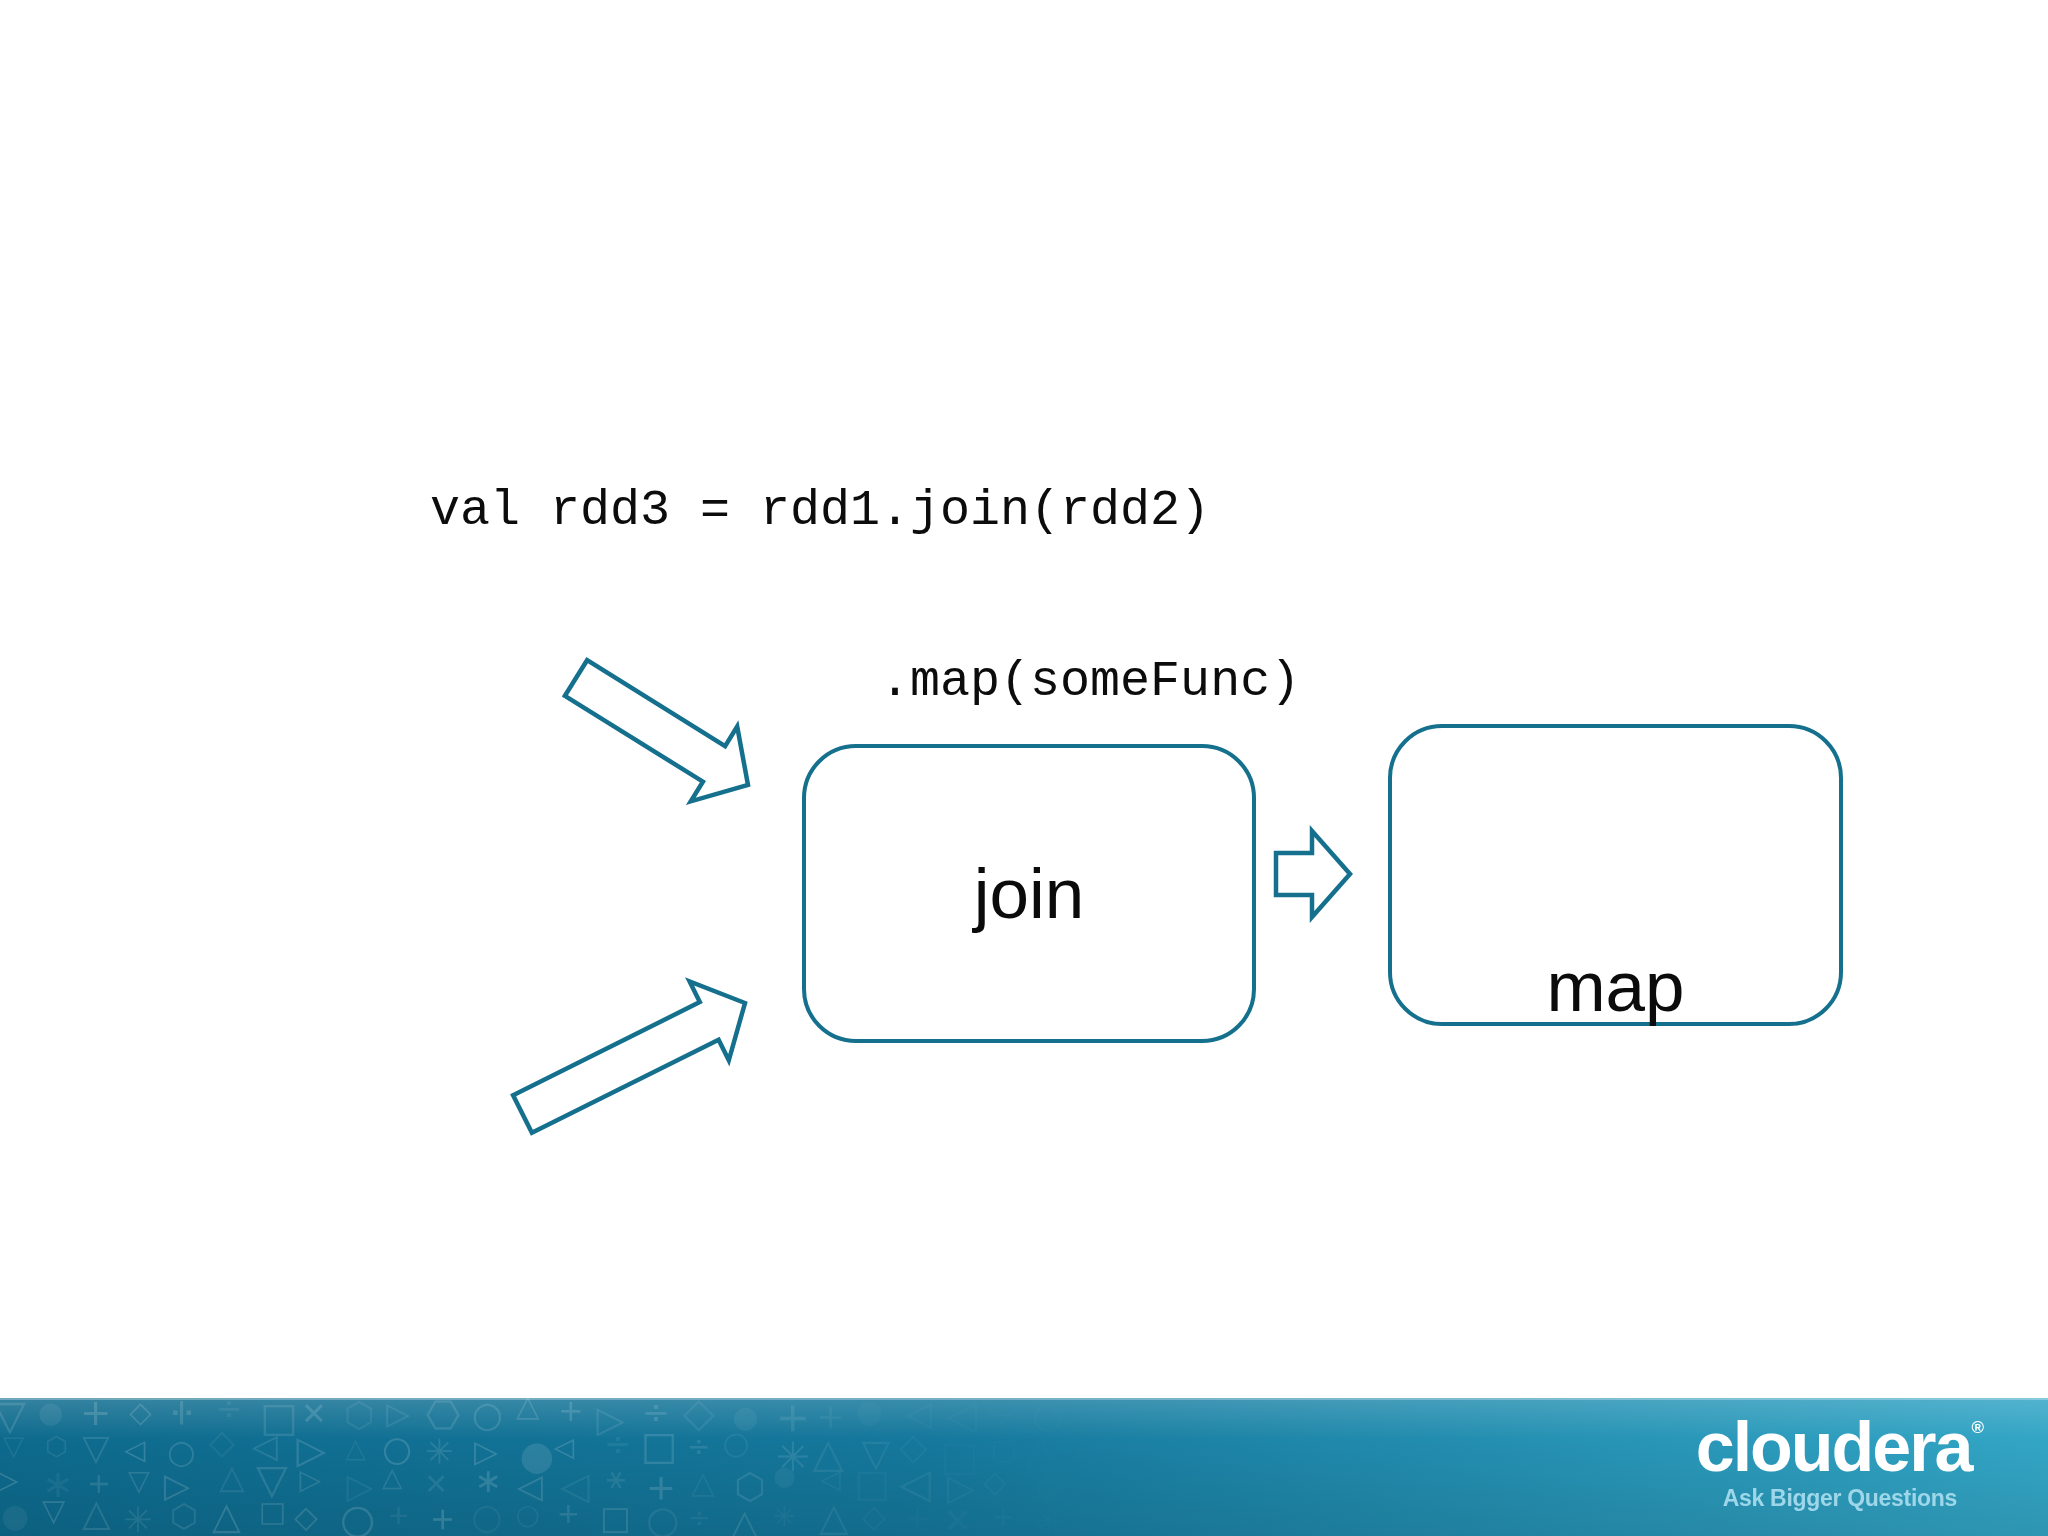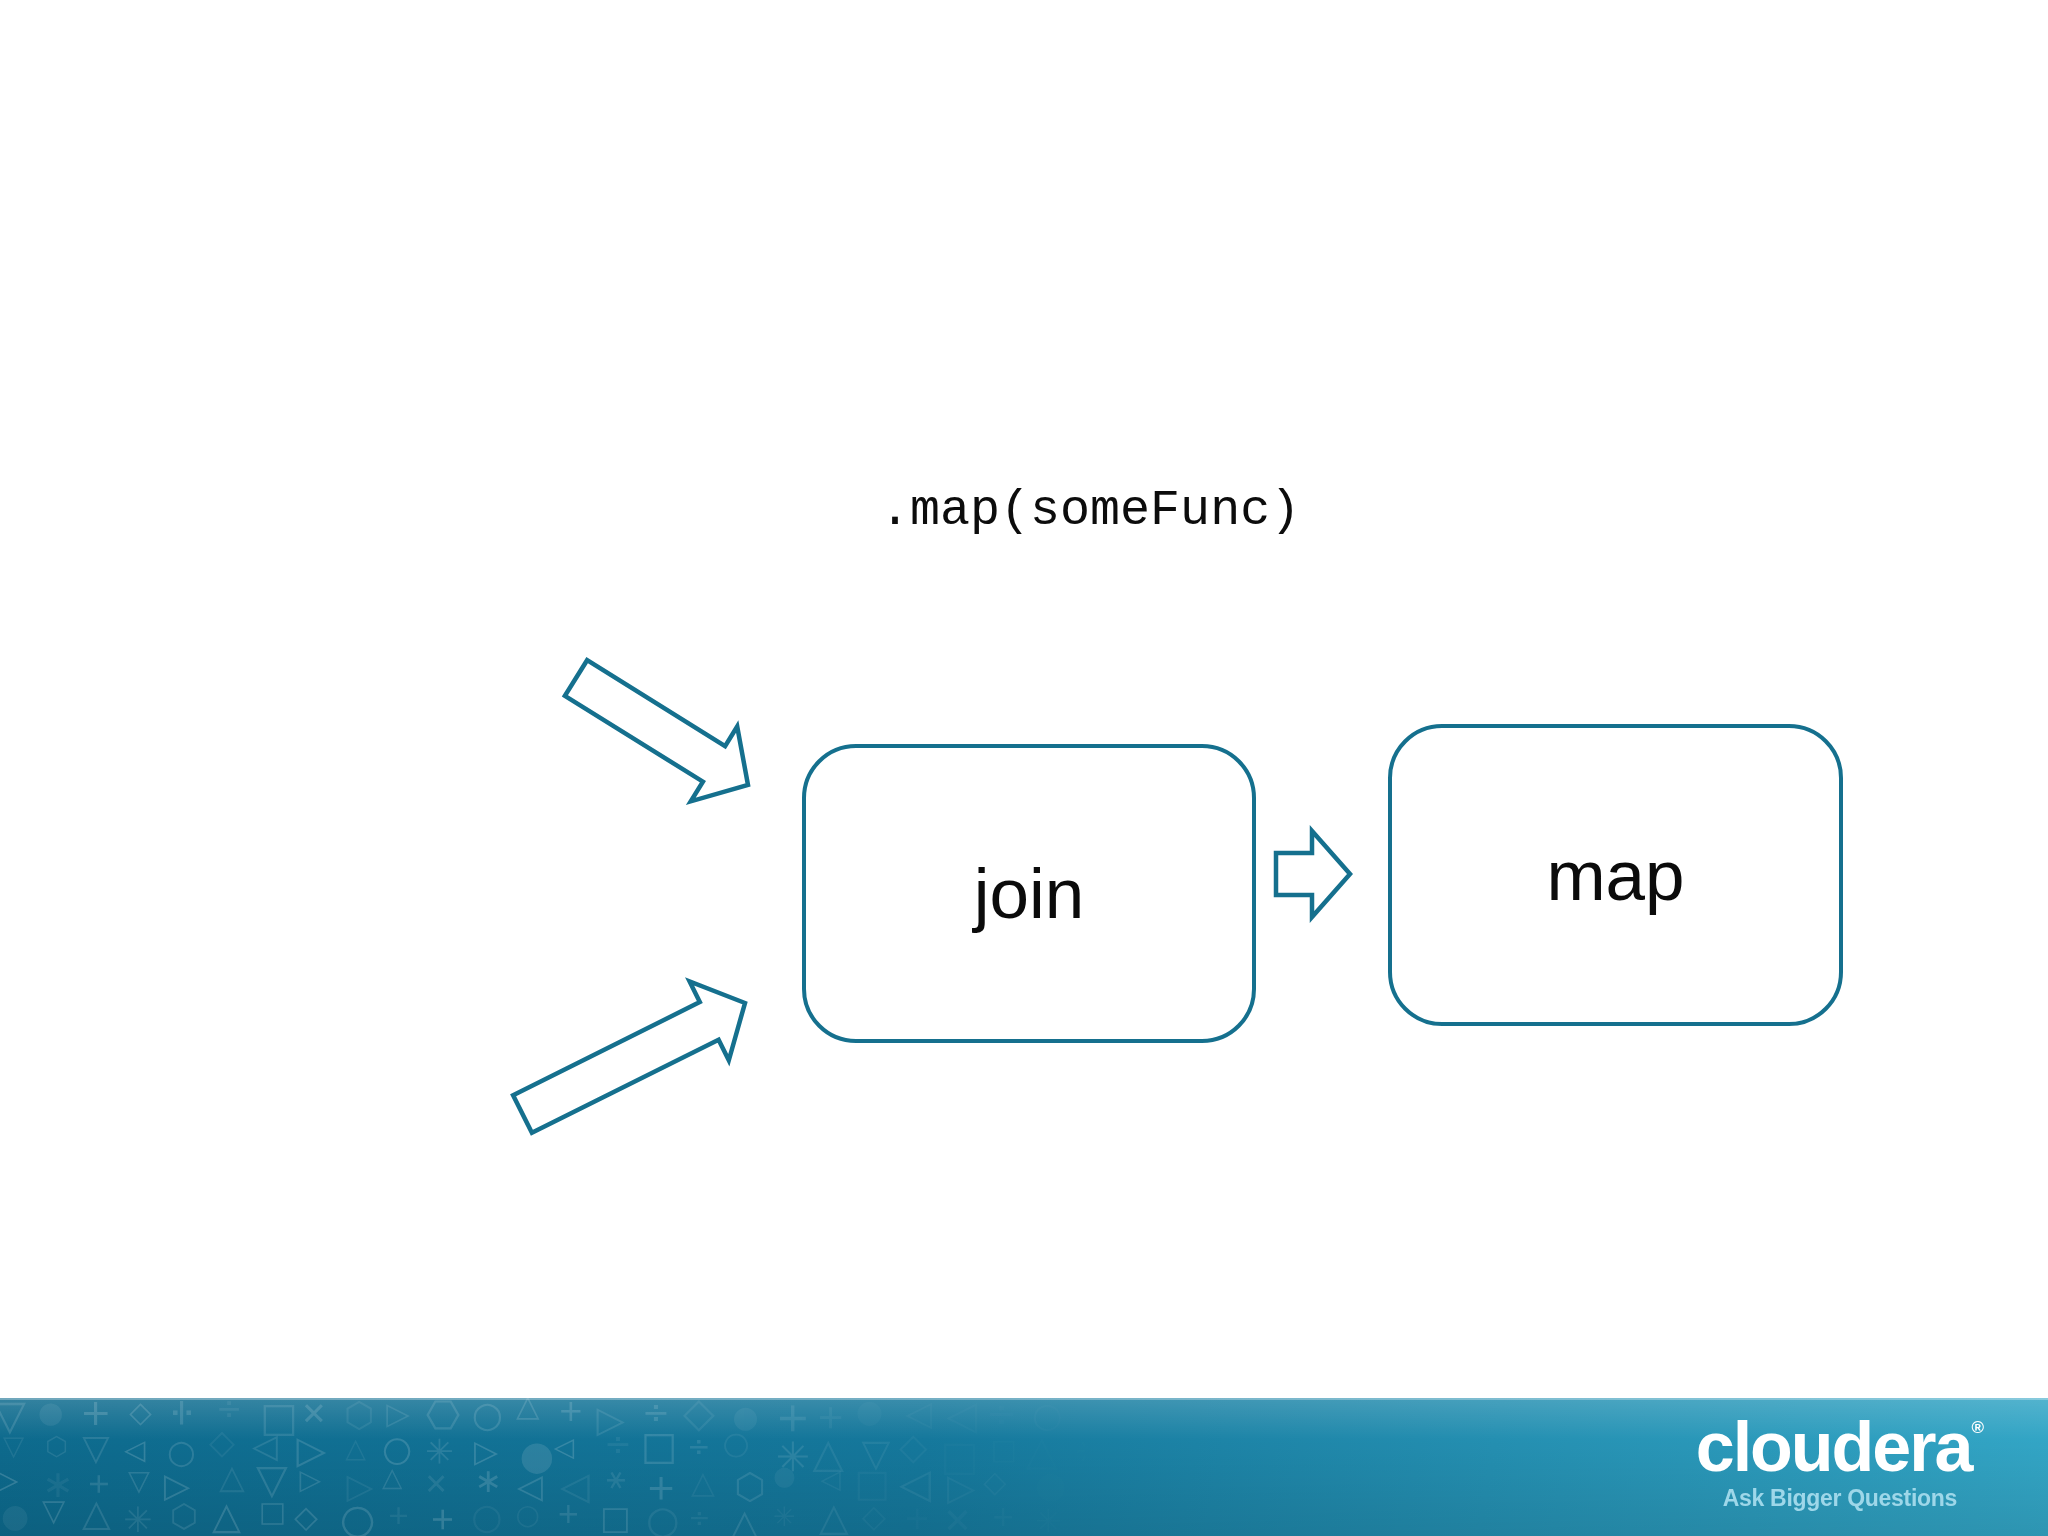--- a/index.html
+++ b/index.html
@@ -35,21 +35,21 @@
   .node-box{
     position:absolute;
     border:4.5px solid #15708e;
     border-radius:54px;
     background:#ffffff;
     display:flex;
     align-items:center;
     justify-content:center;
   }
   .node-join{ left:802px; top:744px; width:446px; height:291px; }
-  .node-map { left:1388px; top:724px; width:447px; height:294px; }
+  .node-map { left:1388px; top:724px; width:447px; height:294px;align-items:flex-end; }
   .node-label{
     font-family:"Liberation Sans", sans-serif;
     color:#0b0b0b;
     font-size:71px;
     line-height:1;
     letter-spacing:0px;
   }
 
   
   .footer{
@@ -102,20 +102,21 @@
     font-weight:700;
     letter-spacing:-0.3px;
     color:#9ed7e9;
     line-height:1;
   }
 </style>
 </head>
 <body>
 
 <div class="code-block">
+  <div>val rdd3 = rdd1.join(rdd2)</div>
   <div>               .map(someFunc)</div>
 </div>
 
 <svg class="diagram-svg" viewBox="0 0 2048 1536" xmlns="http://www.w3.org/2000/svg">
   <polygon class="arrow-shape" points="564.9,695.8 702.9,781.7 690.8,801.3 748,785 737.2,726.5 725.1,746.1 587.1,660.2"></polygon>
   <polygon class="arrow-shape" points="531.9,1132.8 718.6,1039.7 728.8,1060.3 745,1003 689.6,981.5 699.8,1002.1 513.1,1095.2"></polygon>
   <polygon class="arrow-shape" points="1276,853 1312,853 1312,831 1350,874 1312,917 1312,895 1276,895"></polygon>
 </svg>
 
 <div class="node-box node-join">

